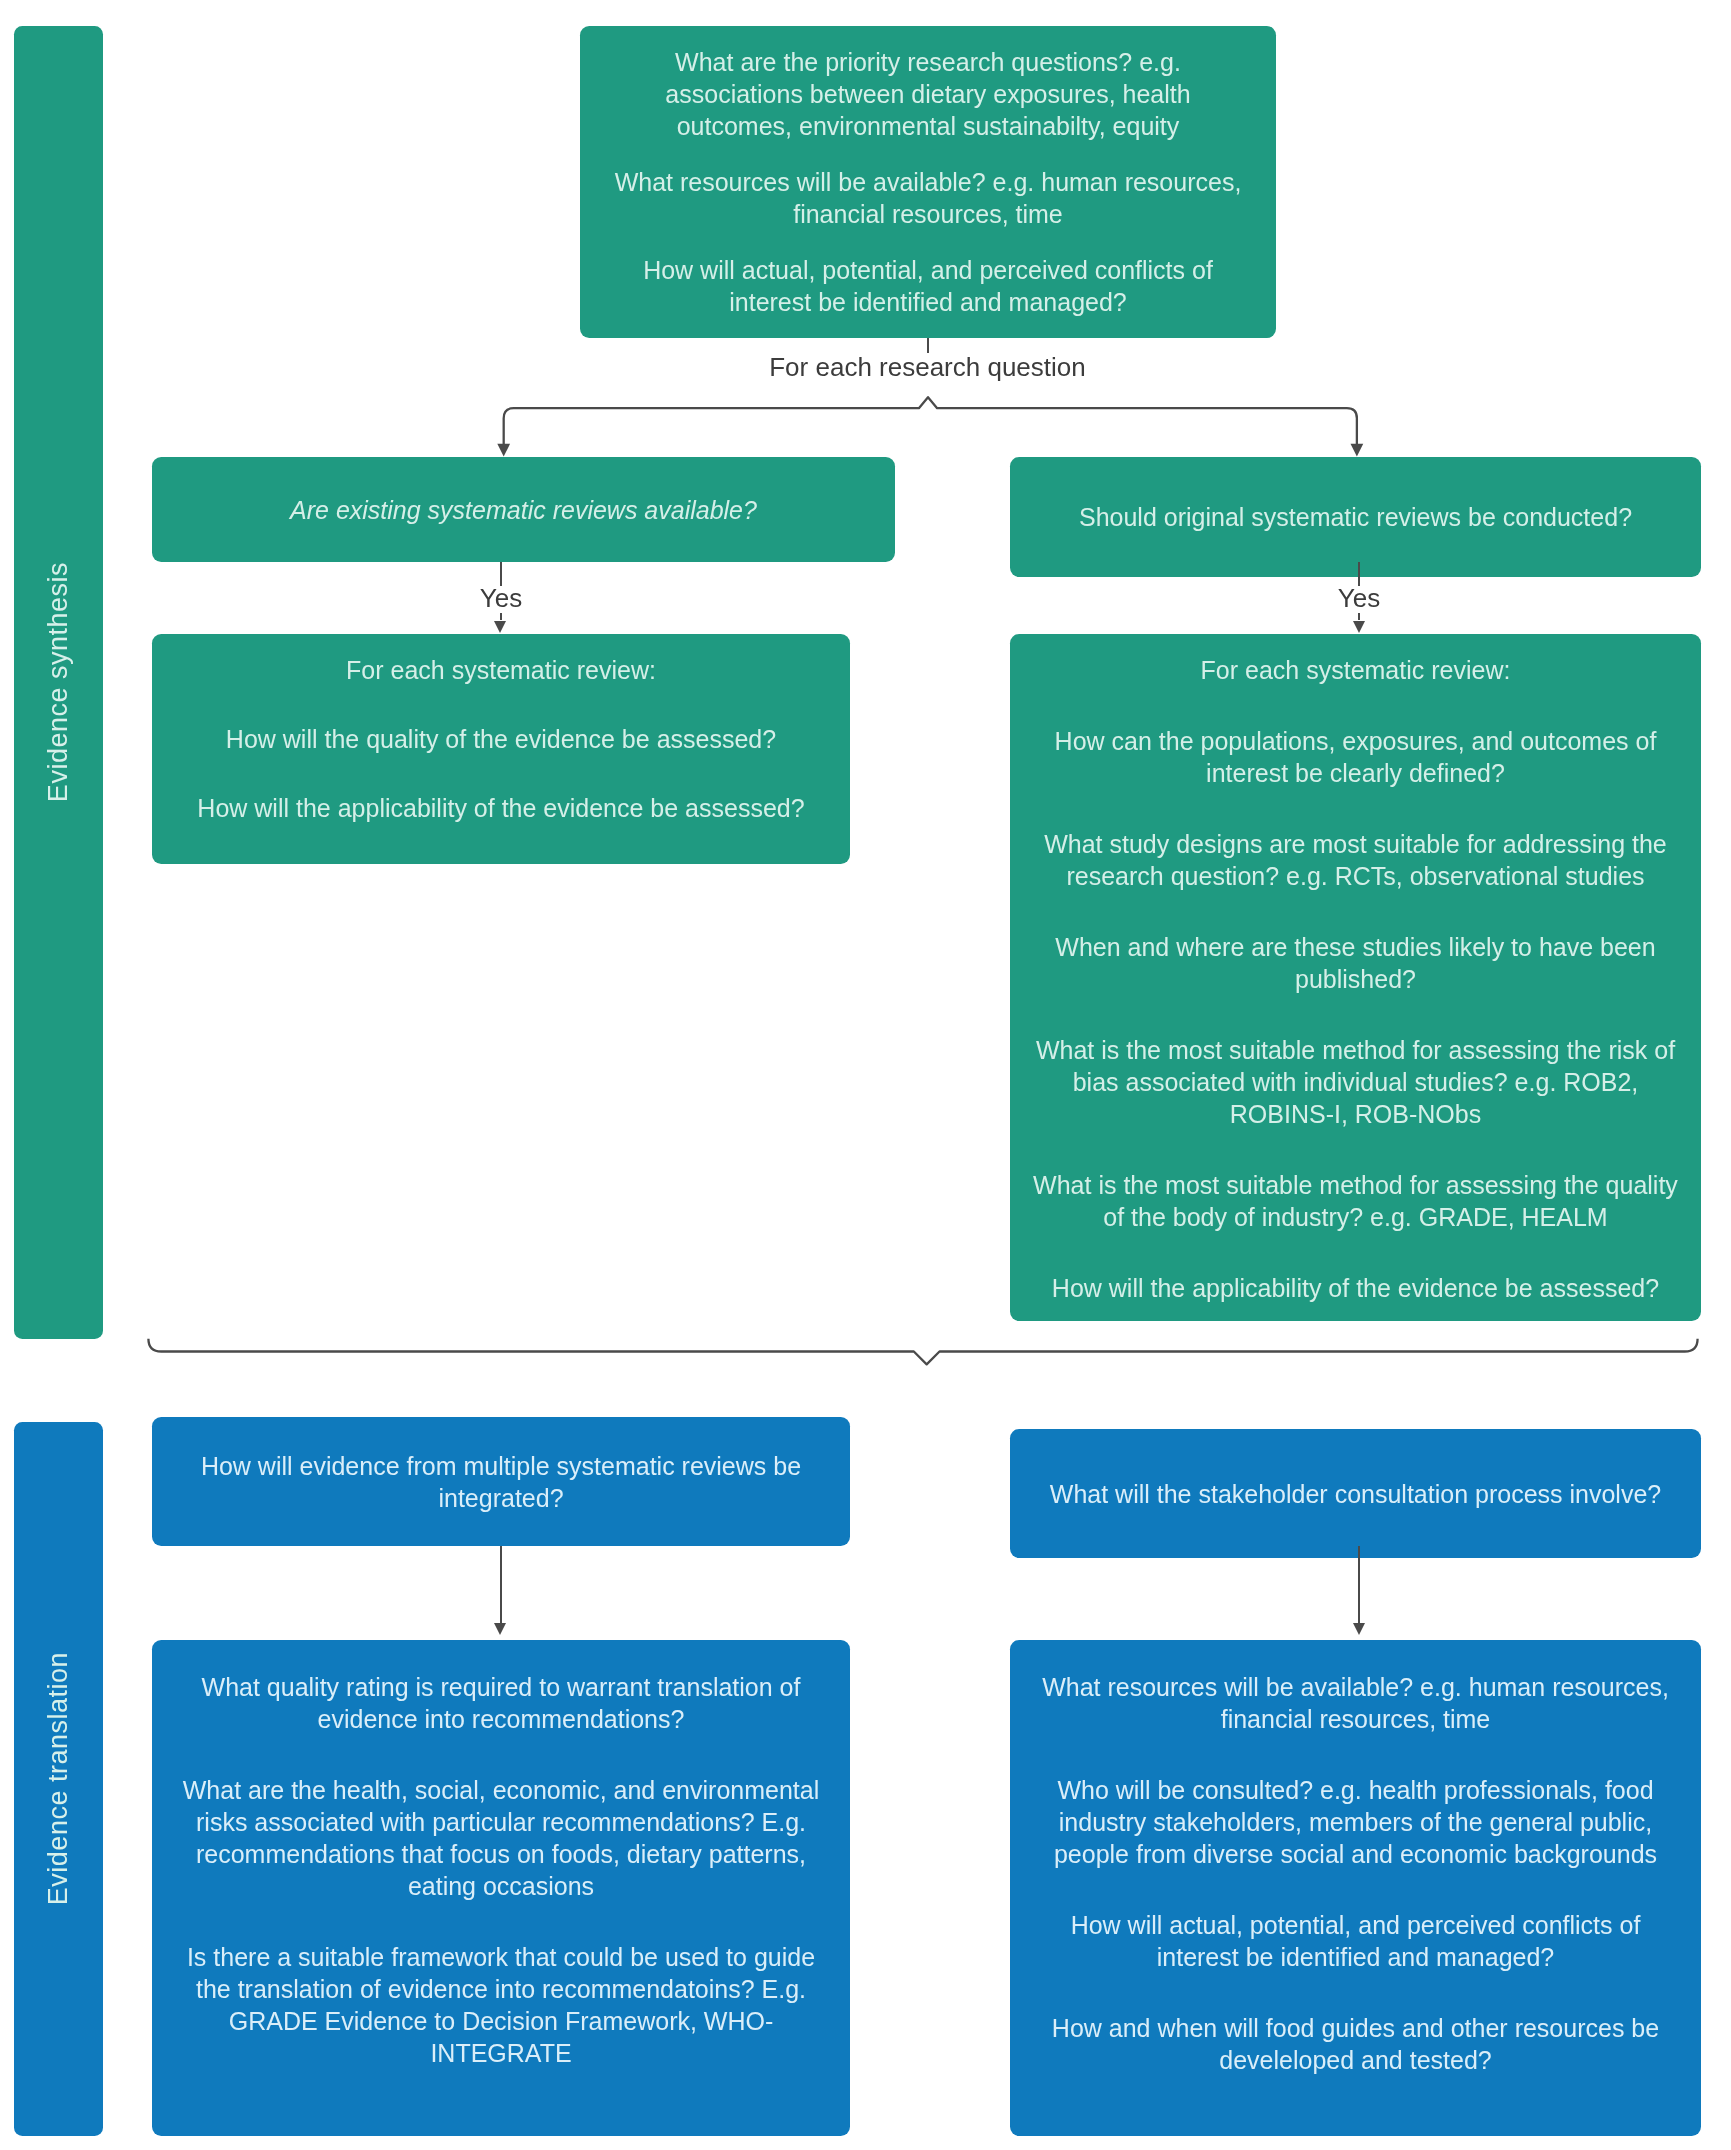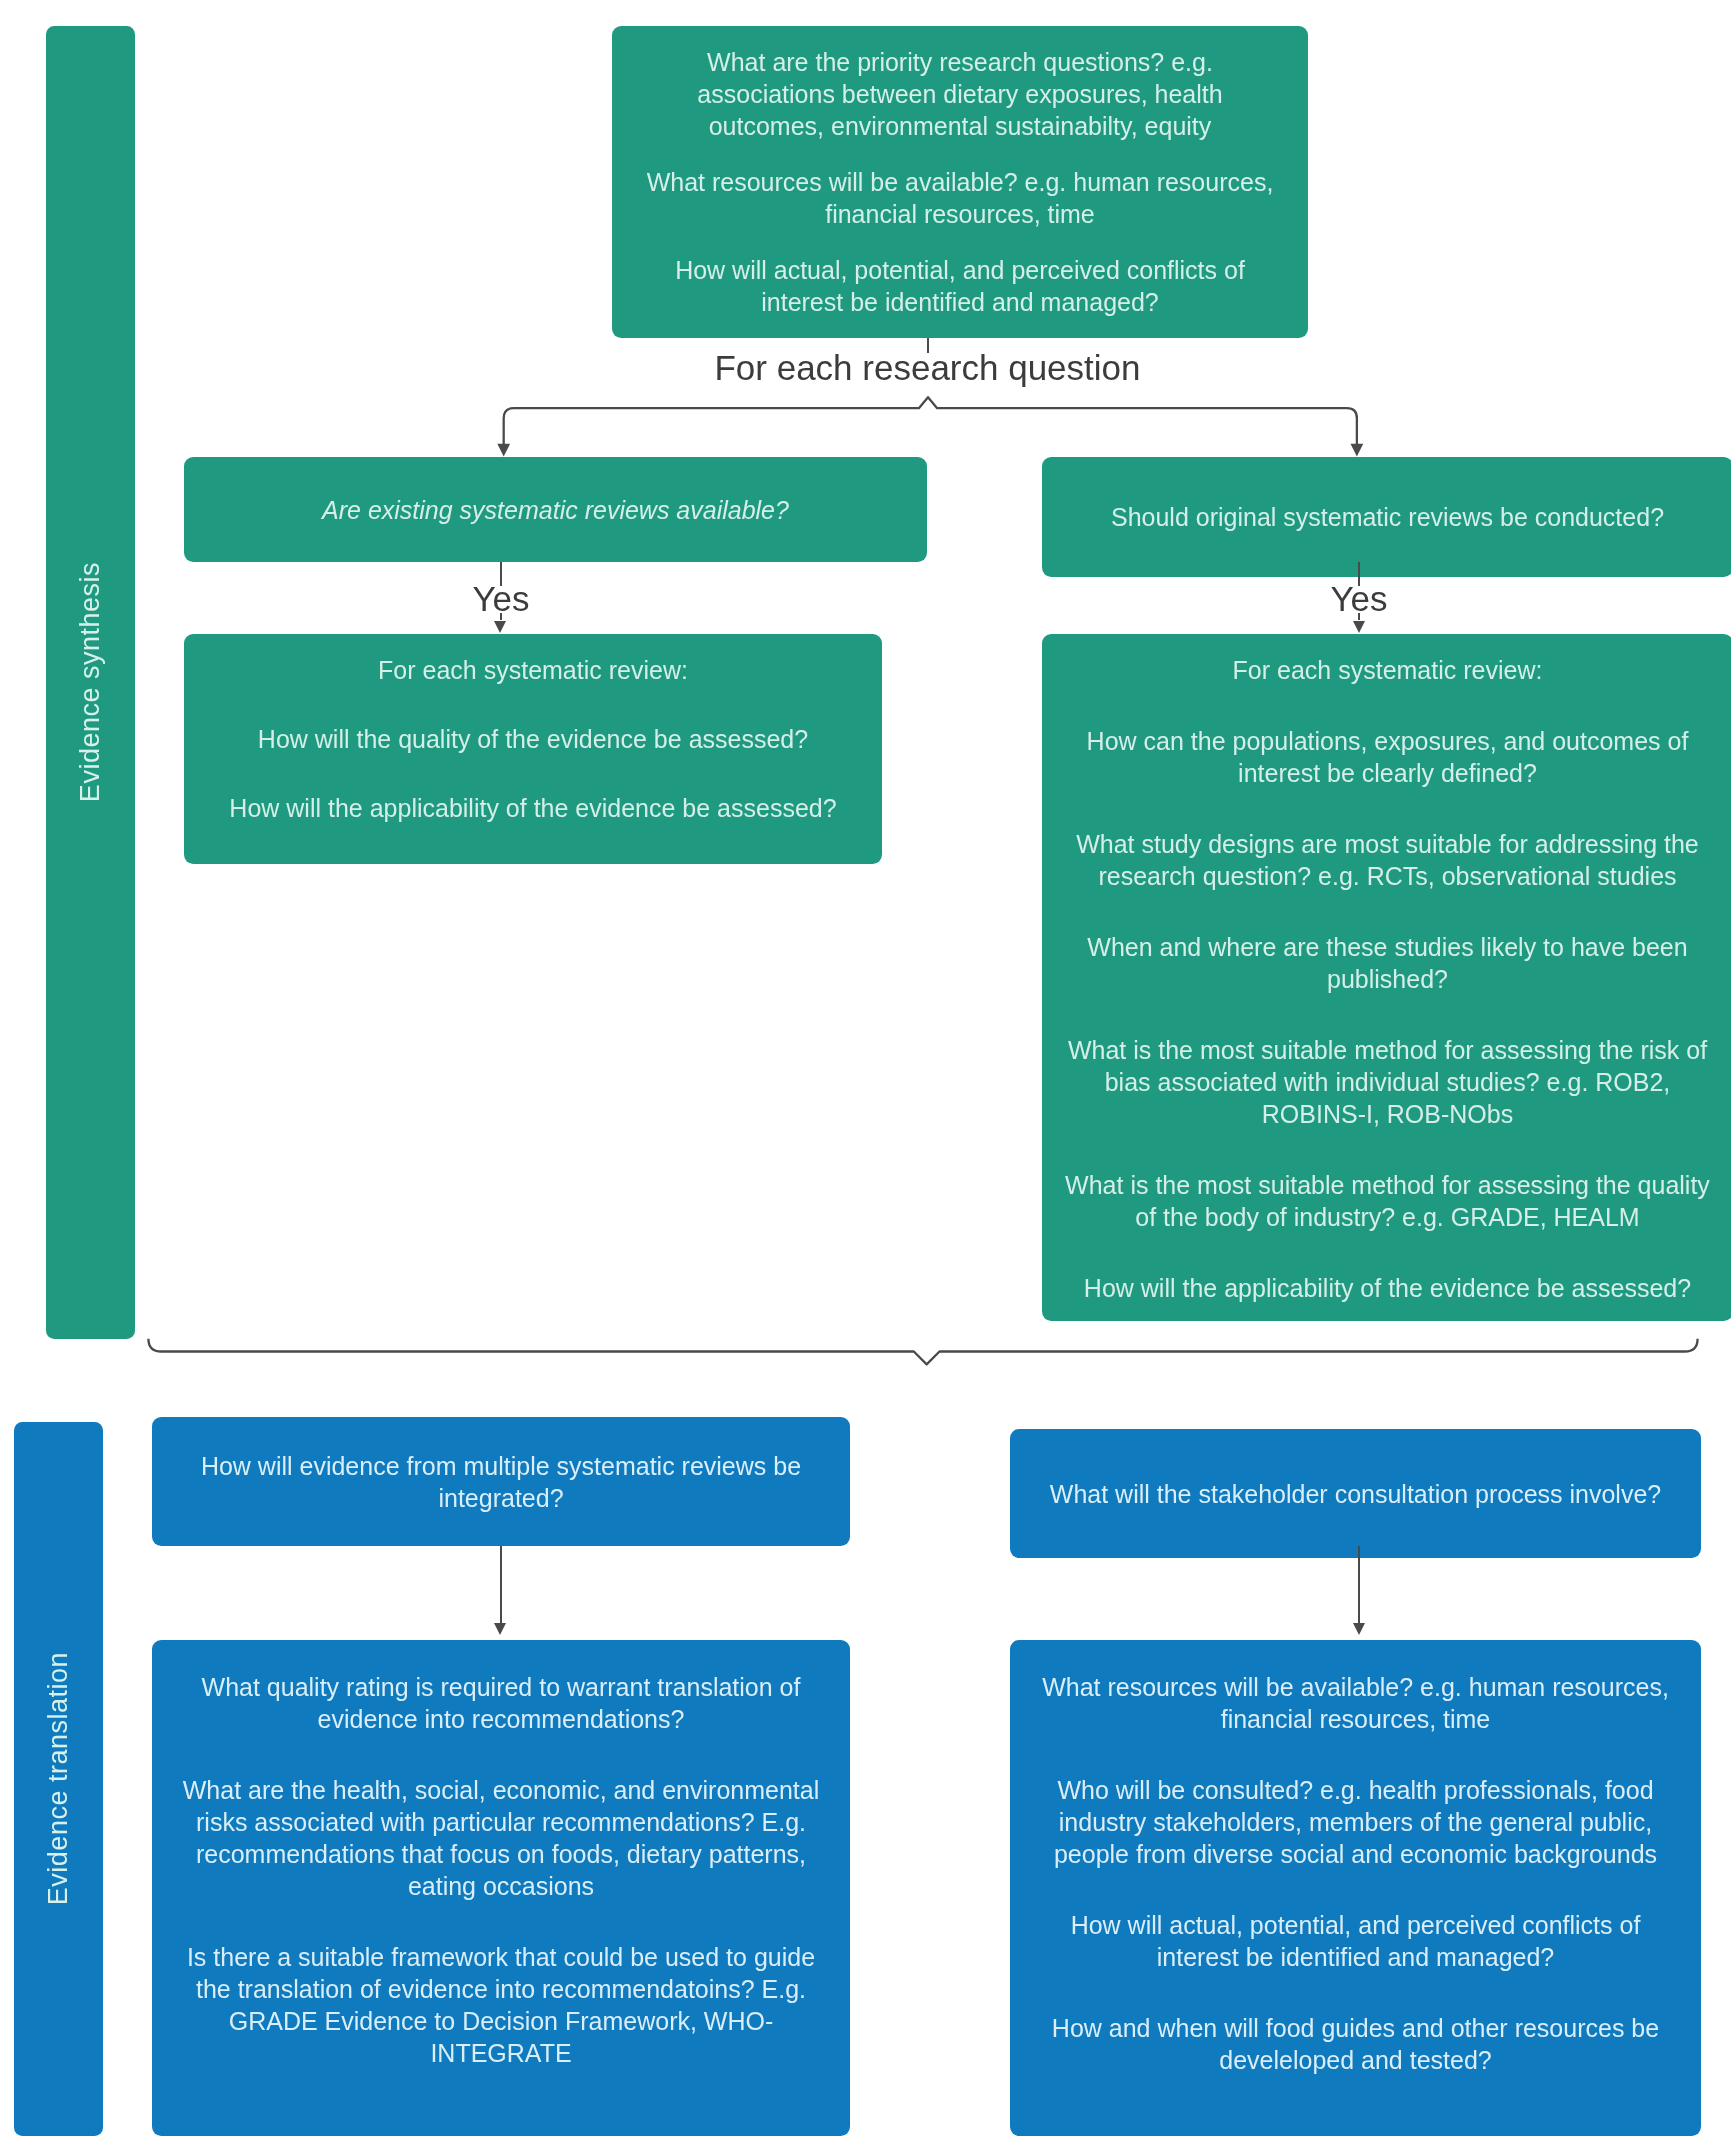--- a/index.html
+++ b/index.html
@@ -11,21 +11,21 @@
     overflow:hidden;
   }
   .box{
     position:absolute;
     border-radius:9.2px;
     text-align:center;
     font-size:25px;
     line-height:32px;
     box-sizing:border-box;
   }
-  .green{background:#1F9A81;color:#D5EFE8;margin-left:32px;}
+  .green{background:#1F9A81;color:#D5EFE8;}
   .blue{background:#0F7ABD;color:#DAEEF9;}
   .qbox{display:flex;align-items:center;justify-content:center;padding:9.2px 27.5px;}
   .stack{display:flex;flex-direction:column;align-items:center;justify-content:center;padding:9.2px 27.5px;}
   .stack p{margin:12px 0;}
   .dbox{padding:20px 23px 0;}
   .dbox p{margin:0 0 37px;}
   .dbox-lg p{margin:0 0 39px;}
   .sidebar{
     position:absolute;left:13.8px;width:89px;border-radius:8.3px;
     display:flex;align-items:center;justify-content:center;
@@ -34,21 +34,21 @@
     writing-mode:vertical-rl;transform:rotate(180deg);
     font-size:27px;color:#D7F0EA;letter-spacing:0.5px;white-space:nowrap;
   }
   .vline{position:absolute;width:1.8px;background:#4A4A4A;}
   .arrowhead{
     position:absolute;width:0;height:0;
     border-left:6.4px solid transparent;border-right:6.4px solid transparent;
     border-top:12px solid #4A4A4A;
   }
   .conn-label{
-    position:absolute;color:#3C3C3C;font-size:35px;line-height:29px;
+    position:absolute;color:#3C3C3C;font-size:26px;line-height:29px;
     text-align:center;
   }
   svg.connector{position:absolute;}
 </style>
 </head>
 <body>
 
 <div id="canvas">
 
   <div class="sidebar green" style="top:26px;height:1313px;">

